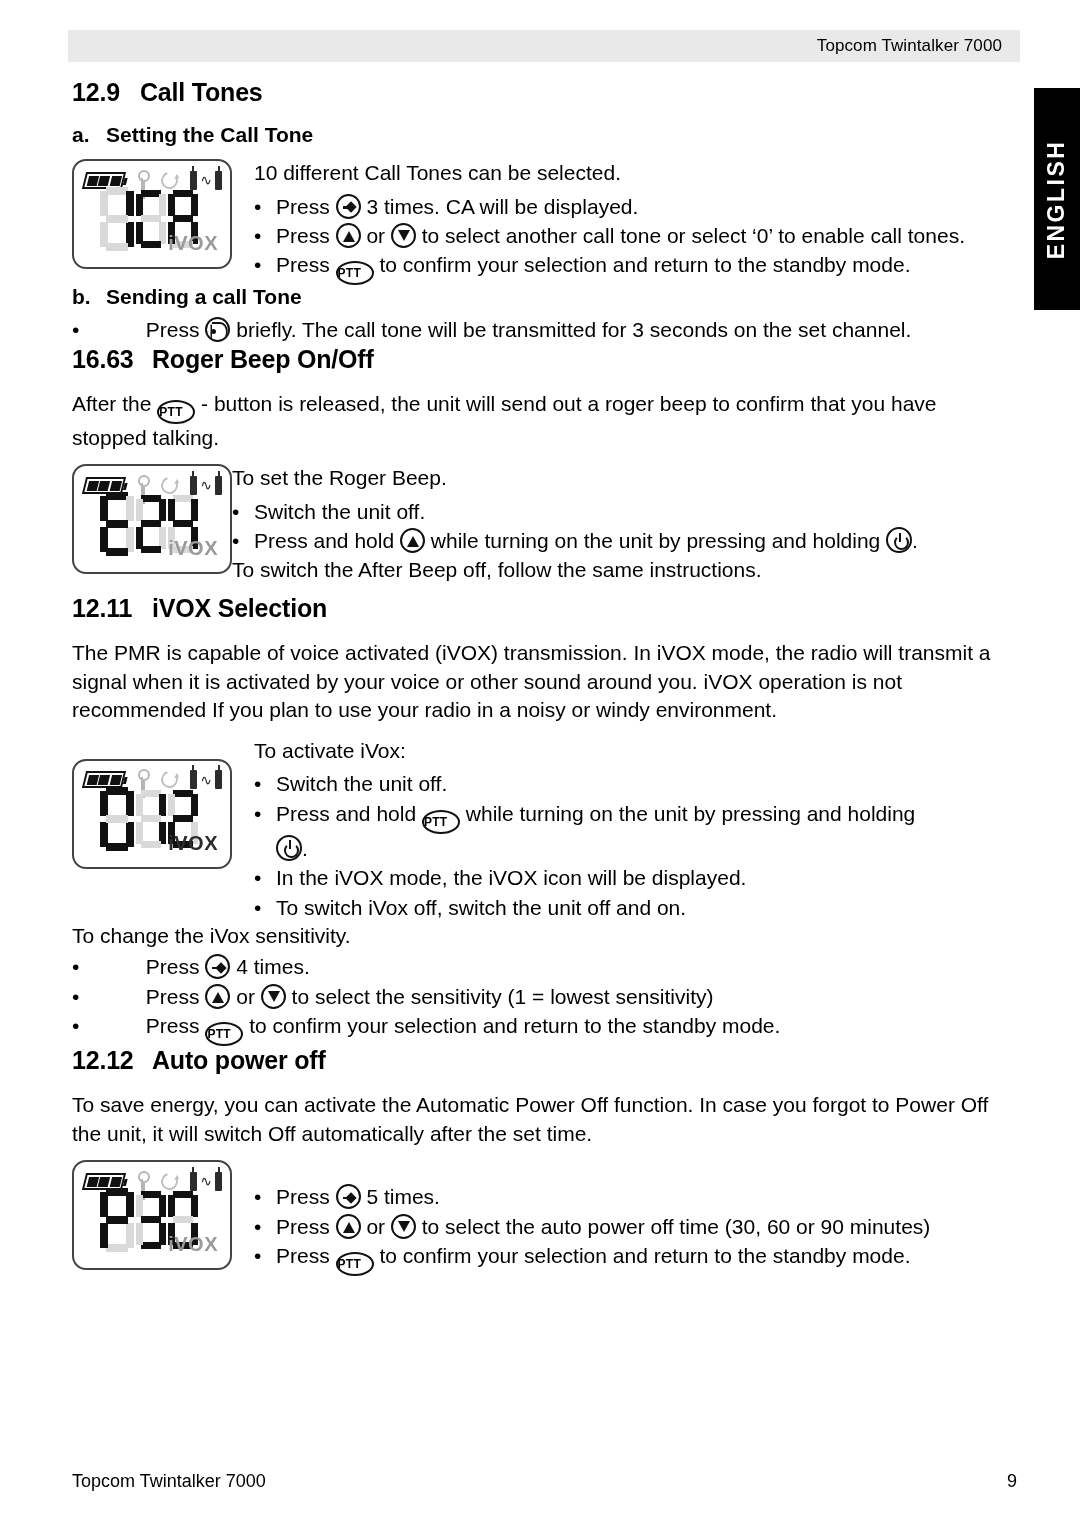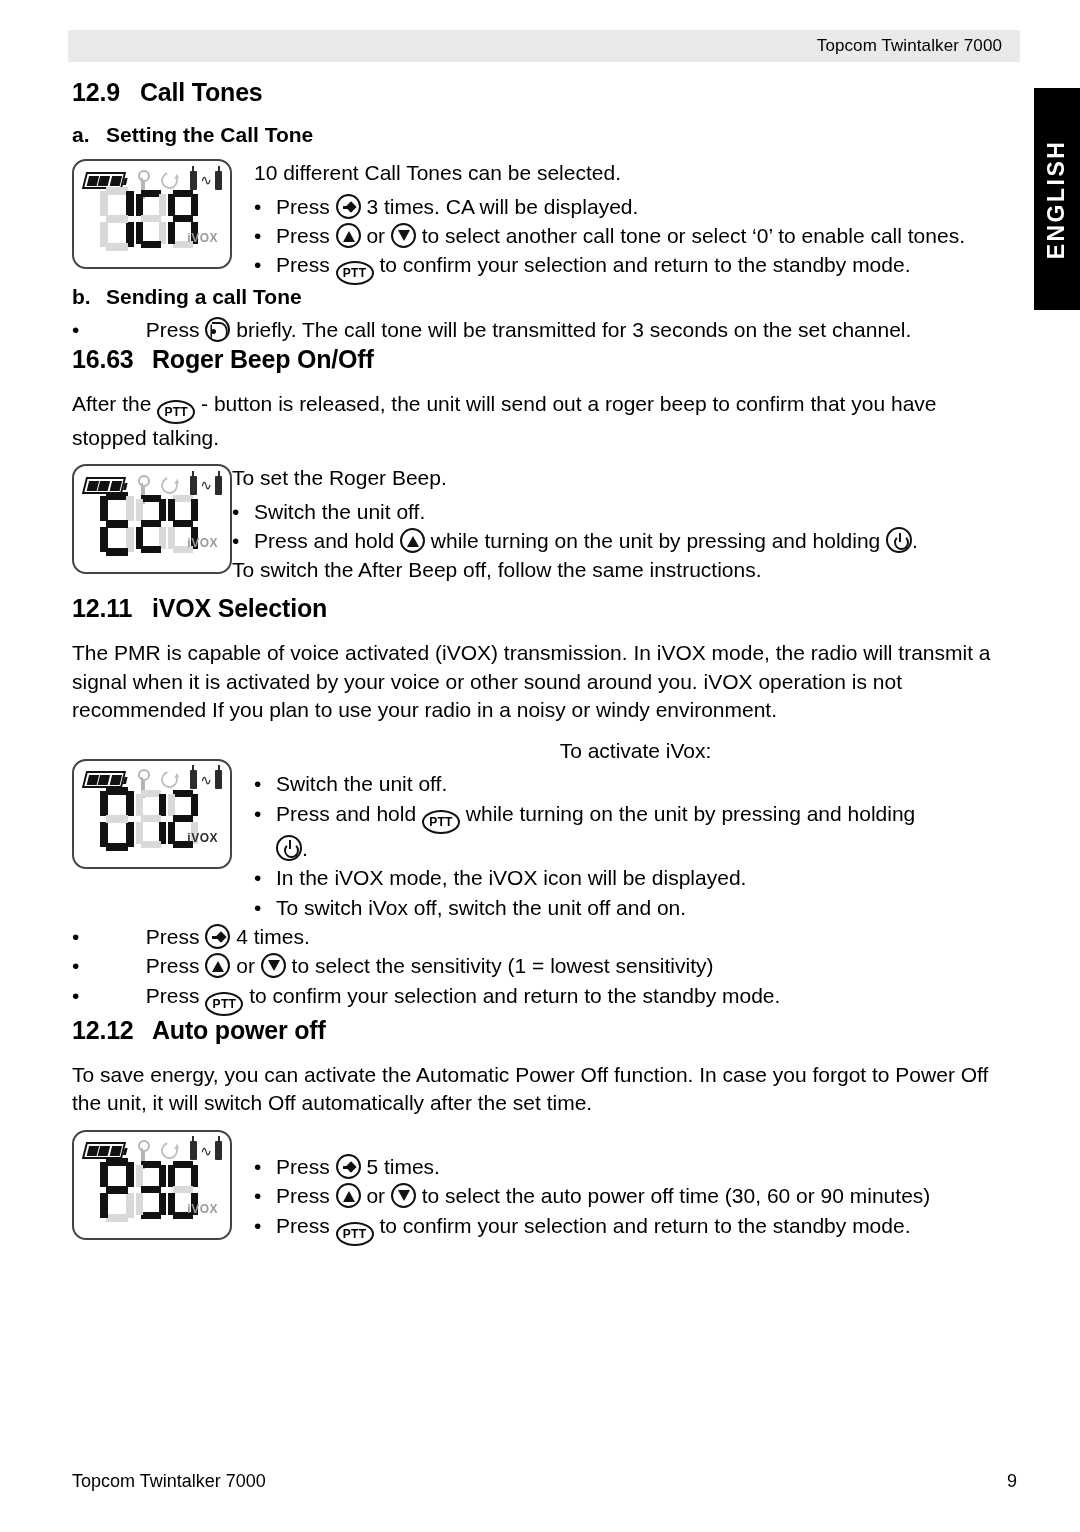--- a/index.html
+++ b/index.html
@@ -175,22 +175,22 @@
     position: absolute;
     left: 0; right: 6px; top: 26px;
     height: 64px;
     display: flex;
     align-items: center;
     justify-content: center;
     gap: 2px;
   }
   .lcd-ivox {
     position: absolute;
-    right: 12px; bottom: 22px;
-    font-size: 12px;
+    right: 12px; bottom: 12px;
+    font-size: 20px;
     font-weight: bold;
     letter-spacing: .5px;
     color: #9a9a9a;
   }
   .lcd-ivox.on { color: #2c2c2c; }
 
   
   .seg {
     position: relative;
     width: 30px;
@@ -259,21 +259,21 @@
     border-left: 6px solid transparent;
     border-right: 6px solid transparent;
     border-top: 11px solid #111;
   }
   .k-ptt {
     width: 38px; height: 24px;
     border: 2px solid #111;
     border-radius: 50%;
     font-size: 12px;
     font-weight: bold;
-    text-align: center;
+    text-align: left;
     line-height: 20px;
     letter-spacing: .3px;
   }
   .k-call {
     width: 25px; height: 25px;
     border: 2px solid #111;
     border-radius: 50%;
     position: relative;
     overflow: hidden;
   }
@@ -559,41 +559,42 @@
               <span class="e on"></span>
               <span class="f"></span>
               <span class="g on"></span>
           </div>
         </div>
         <div class="lcd-ivox on">iVOX</div>
       </div>
     </div>
 
     <div class="txt-col" style="padding-left:22px;">
-      <p class="body" style="margin-bottom:4px;text-align:center;">To activate iVox:</p>
+      <p class="body" style="margin-bottom:4px;">To activate iVox:</p>
       <ul class="bullets">
         <li>
           <span class="dot">•</span><span>Switch the unit off.</span>
         </li>
         <li>
           <span class="dot">•</span><span>Press and hold</span>
           <span class="kb k-ptt">PTT</span>
           <span>while turning on the unit by pressing and holding</span>
           <br><span style="display:inline-block;width:22px;"></span><span class="kb k-pwr"></span><span>.</span>
         </li>
         <li>
           <span class="dot">•</span><span>In the iVOX mode, the iVOX icon will be displayed.</span>
         </li>
         <li>
           <span class="dot">•</span><span>To switch iVox off, switch the unit off and on.</span>
         </li>
       </ul>
     </div>
   </div>
 
+  <p class="body sp-top-20" style="margin-bottom:2px;">To change the iVox sensitivity.</p>
   <ul class="bullets">
     <li>
       <span class="dot">•</span>
       <span style="display:inline-block;width:46px;"></span><span>Press</span>
       <span class="kb k-menu"></span>
       <span>4 times.</span>
     </li>
     <li>
       <span class="dot">•</span>
       <span style="display:inline-block;width:46px;"></span><span>Press</span>

